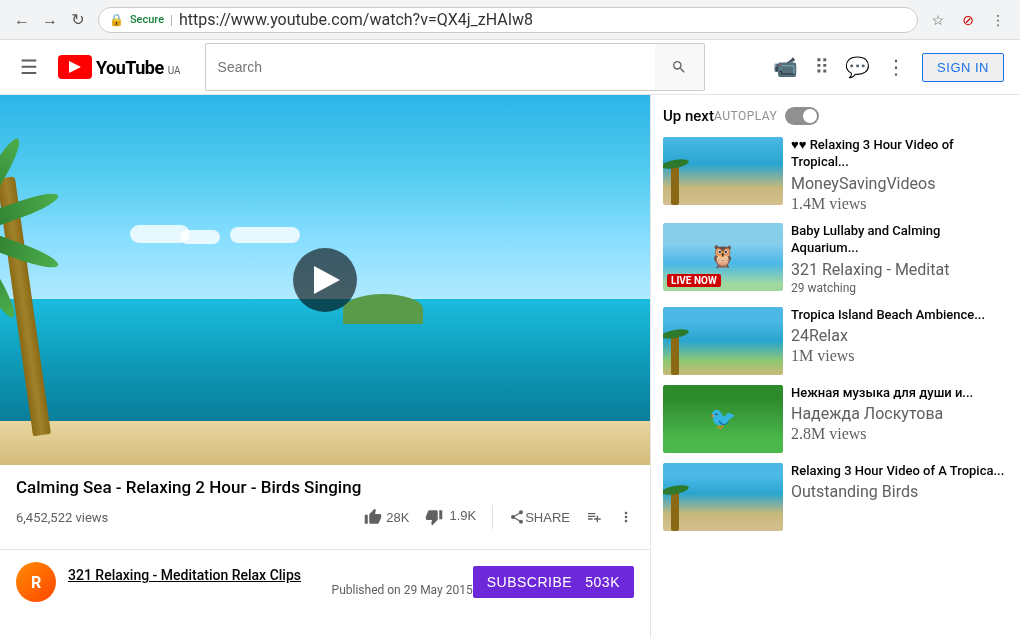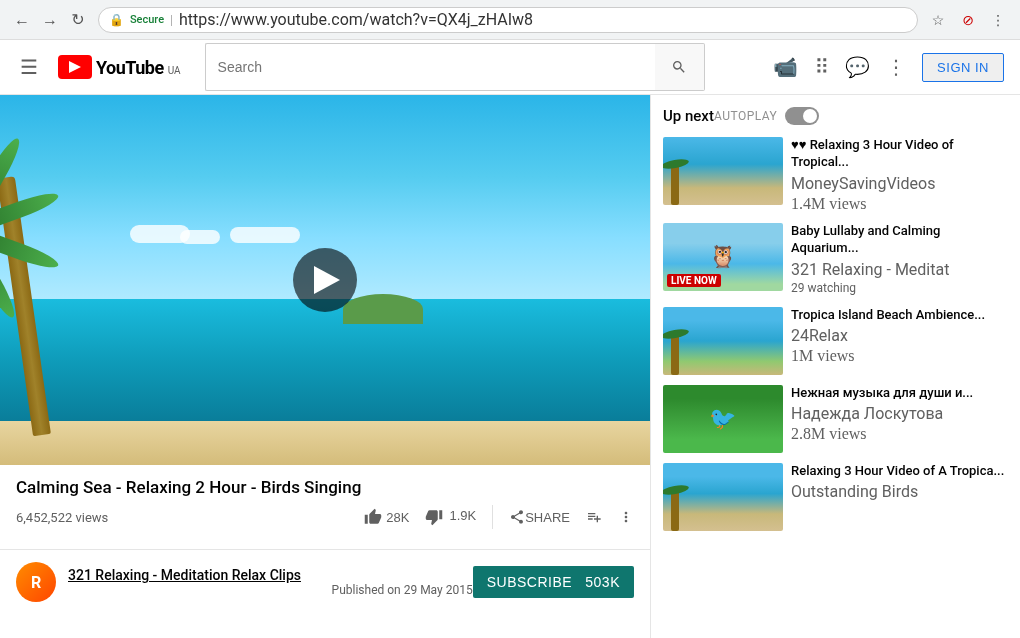--- a/index.html
+++ b/index.html
@@ -165,21 +165,21 @@
     .channel-avatar {
       width: 40px; height: 40px; border-radius: 50%; margin-right: 12px; overflow: hidden;
       background: linear-gradient(135deg, #FF8C00, #FF4500);
       display: flex; align-items: center; justify-content: center;
       color: #fff; font-weight: bold; font-size: 16px; flex-shrink: 0;
     }
     .channel-details { flex: 1; }
     .channel-name { font-size: 14px; font-weight: 500; color: #030303; text-decoration: underline; }
     .channel-published { font-size: 12px; color: #606060; text-align: right; }
     .subscribe-btn {
-      background: #0f766e; color: #fff; border: none; padding: 8px 14px;
+      background: #6d28d9; color: #fff; border: none; padding: 8px 14px;
       border-radius: 2px; font-size: 14px; font-weight: 500; cursor: pointer;
       text-transform: uppercase; letter-spacing: 0.5px;
     }
 
     
     .sidebar {
       flex: 1; border-left: 1px solid #e5e5e5; overflow-y: auto; padding: 12px;
     }
     .sidebar-header {
       display: flex; align-items: center; margin-bottom: 12px;

